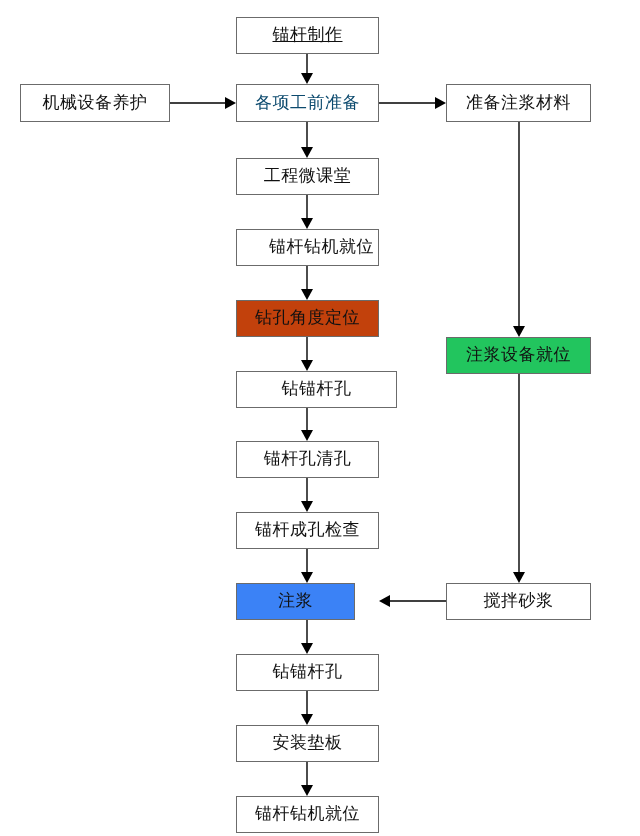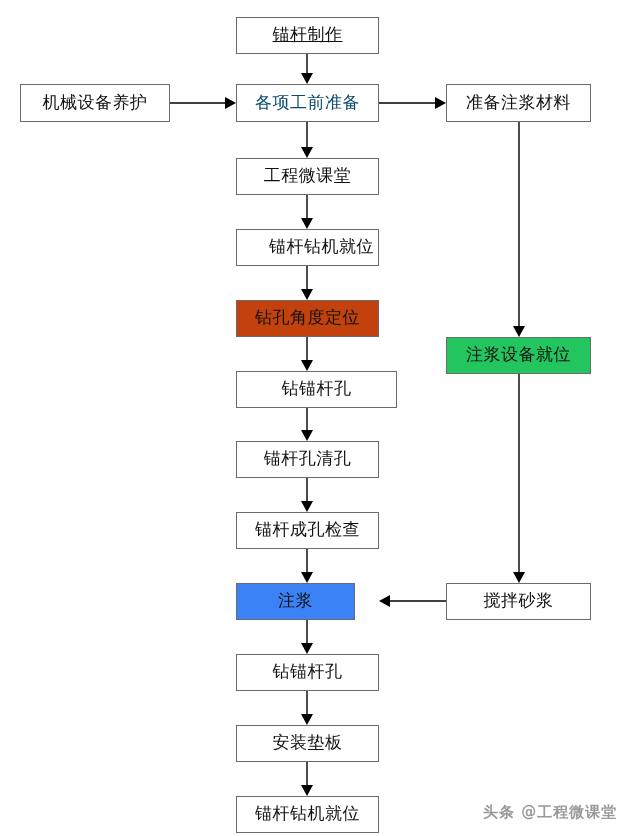--- a/index.html
+++ b/index.html
@@ -171,15 +171,14 @@
         <span class="node-label">钻锚杆孔</span>
       </div>
       <div class="node" style="left: 236px; top: 725px; width: 143px; height: 37px; border-color: rgb(107, 107, 107); background: rgb(255, 255, 255); color: rgb(17, 17, 17);">
         <span class="node-label">安装垫板</span>
       </div>
       <div class="node" style="left: 236px; top: 796px; width: 143px; height: 37px; border-color: rgb(107, 107, 107); background: rgb(255, 255, 255); color: rgb(17, 17, 17);">
         <span class="node-label">锚杆钻机就位</span>
       </div>
     </div>
 
-  <div class="watermark" style="left: 483px; top: 803px; color: rgb(154, 154, 154);">头条 @工程微课堂</div>
 
 </div>
 
 </body></html>

